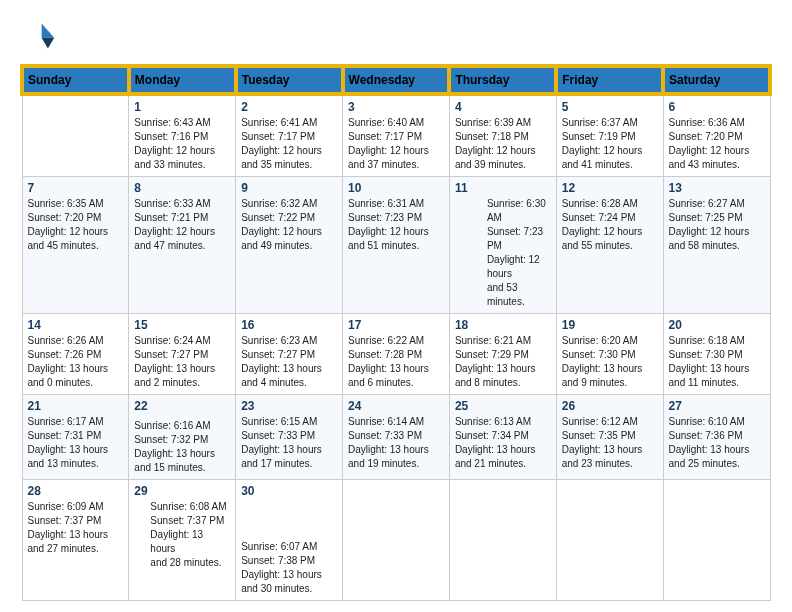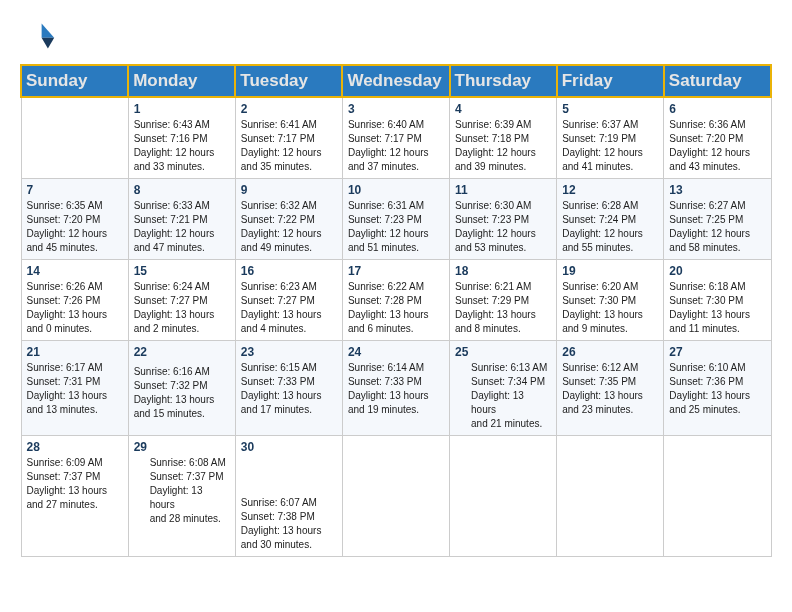--- a/index.html
+++ b/index.html
@@ -53,26 +53,26 @@
       font-size: 15px;
       color: #333;
     }
     .calendar {
       width: 100%;
       border-collapse: collapse;
       font-size: 10.5px;
     }
     .calendar thead th {
       background: #2a7abf;
-      color: #e5e5e5;
+      color: #000000;
       padding: 5px 4px;
       text-align: left;
-      font-size: 17px;
+      font-size: 12px;
       font-weight: bold;
-      border: 2px solid #eab308;
+      border: 4px solid #eab308;
     }
     .calendar tbody td {
       border: 1px solid #ccc;
       vertical-align: top;
       padding: 4px 5px;
       width: calc(100% / 7);
       min-height: 80px;
       background: #fff;
     }
     .calendar tbody tr:nth-child(even) td {
@@ -198,21 +198,21 @@
           </td>
           <td>
             <span class="day-num">10</span>
             <div class="day-info" style="white-space: pre-line;">Sunrise: 6:31 AM
 Sunset: 7:23 PM
 Daylight: 12 hours
 and 51 minutes.</div>
           </td>
           <td>
             <span class="day-num">11</span>
-            <div class="day-info" style="white-space: pre-line;">Sunrise: 6:30 AM
+            <div class="day-info" style="white-space: pre-line; margin-left: 32px;">Sunrise: 6:30 AM
 Sunset: 7:23 PM
 Daylight: 12 hours
 and 53 minutes.</div>
           </td>
           <td>
             <span class="day-num">12</span>
             <div class="day-info" style="white-space: pre-line;">Sunrise: 6:28 AM
 Sunset: 7:24 PM
 Daylight: 12 hours
 and 55 minutes.</div>
@@ -300,21 +300,21 @@
           </td>
           <td>
             <span class="day-num">24</span>
             <div class="day-info" style="white-space: pre-line;">Sunrise: 6:14 AM
 Sunset: 7:33 PM
 Daylight: 13 hours
 and 19 minutes.</div>
           </td>
           <td>
             <span class="day-num">25</span>
-            <div class="day-info" style="white-space: pre-line; margin-left: 16px;">Sunrise: 6:13 AM
+            <div class="day-info" style="white-space: pre-line;">Sunrise: 6:13 AM
 Sunset: 7:34 PM
 Daylight: 13 hours
 and 21 minutes.</div>
           </td>
           <td>
             <span class="day-num">26</span>
             <div class="day-info" style="white-space: pre-line;">Sunrise: 6:12 AM
 Sunset: 7:35 PM
 Daylight: 13 hours
 and 23 minutes.</div>

